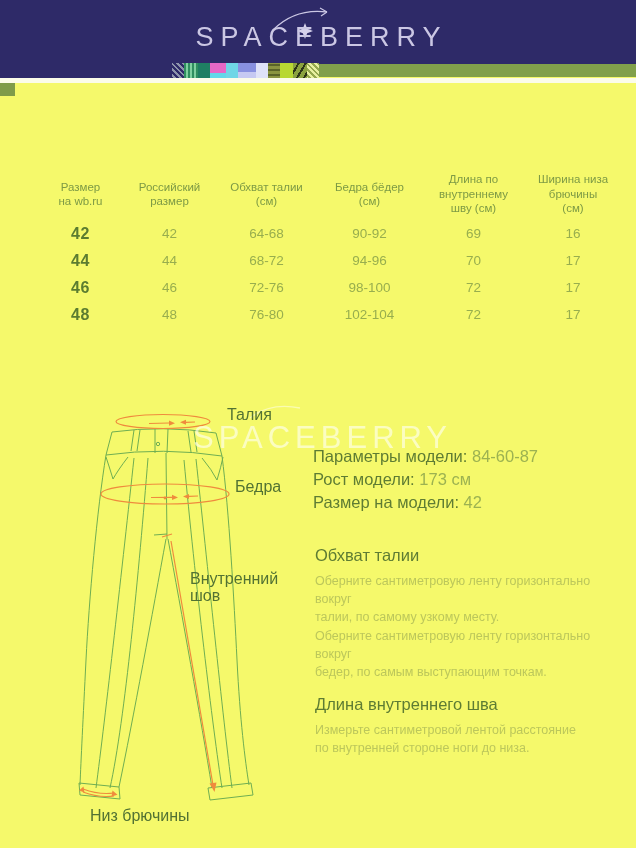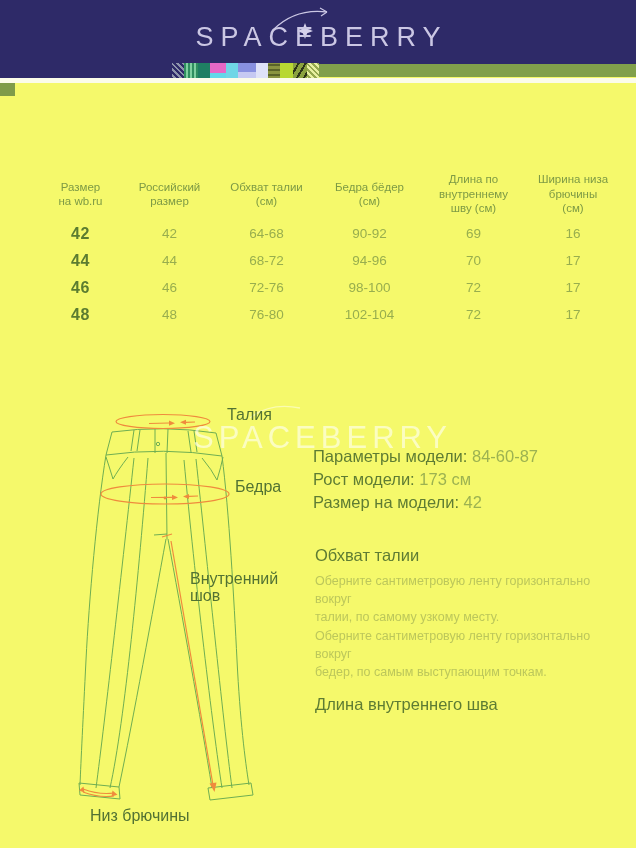--- a/index.html
+++ b/index.html
@@ -233,15 +233,17 @@
     <div class="section-title">Обхват талии</div>
     <div class="section-text">Оберните сантиметровую ленту горизонтально вокруг
 талии, по самому узкому месту.</div>
   </div>
   <div class="section sec-hips">
     <div class="section-text">Оберните сантиметровую ленту горизонтально вокруг
 бедер, по самым выступающим точкам.</div>
   </div>
   <div class="section sec-inseam">
     <div class="section-title">Длина внутреннего шва</div>
+    <div class="section-text">Измерьте сантиметровой лентой расстояние
+по внутренней стороне ноги до низа.</div>
   </div>
 
 </div>
 
 </body></html>

